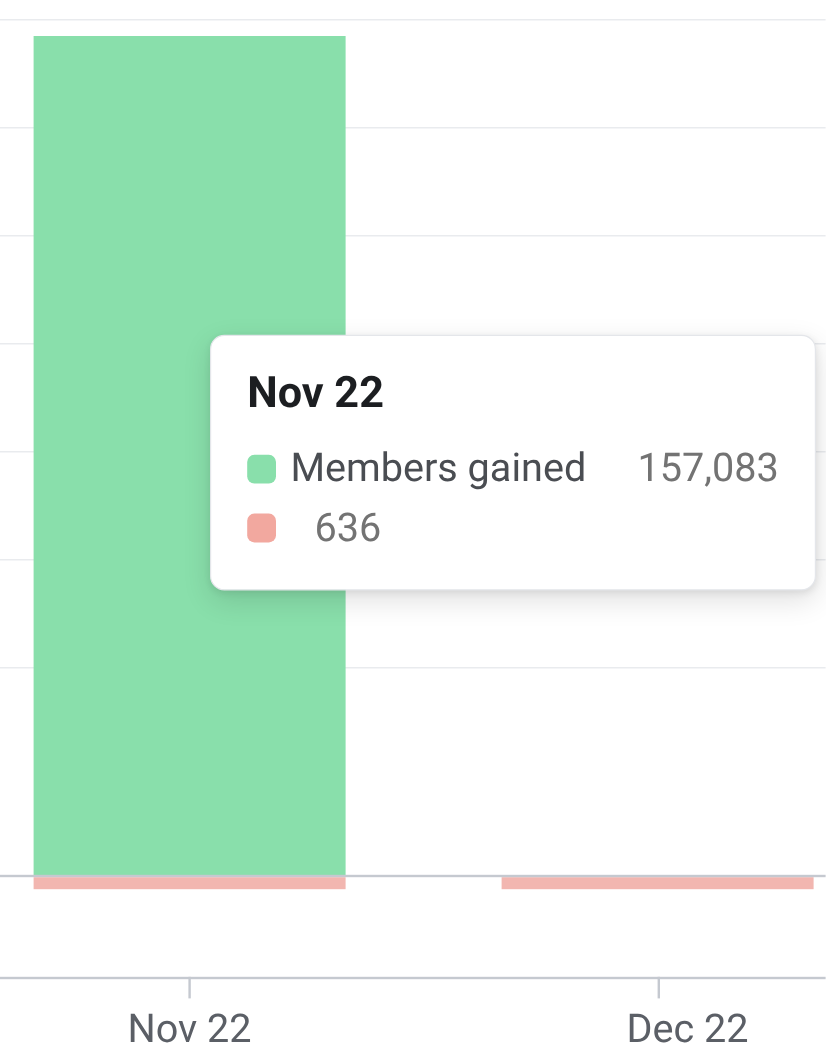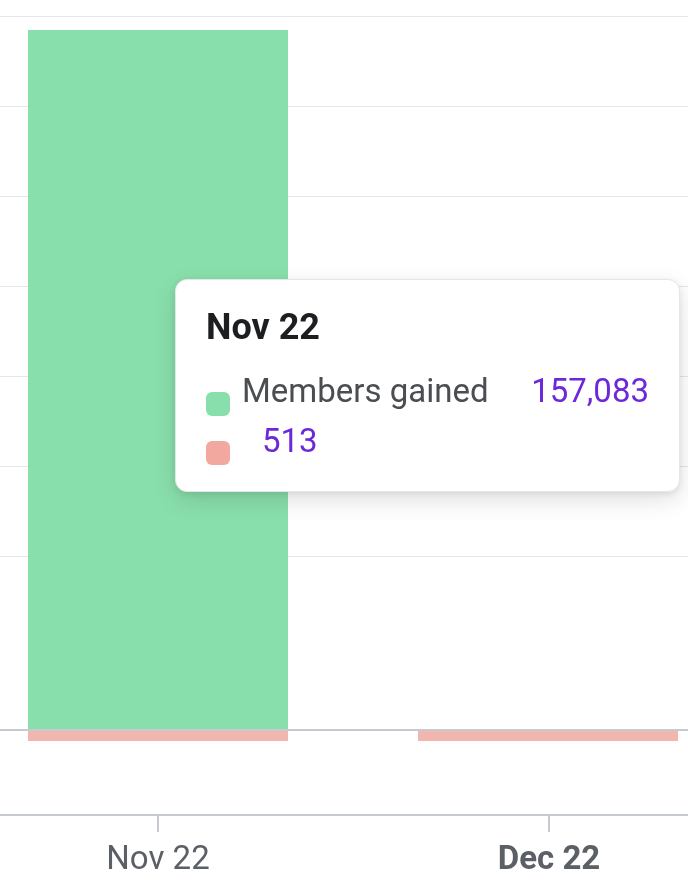--- a/index.html
+++ b/index.html
@@ -69,37 +69,37 @@
       padding: 26px 30px 26px 30px;
     }
     .tooltip-title {
       font-size: 36px;
       font-weight: 700;
       color: #1c1e21;
       margin-bottom: 18px;
     }
     .tooltip-row {
       display: flex;
-      align-items: flex-end;
+      align-items: center;
       font-size: 33px;
       color: #4a4d52;
       line-height: 1.5;
     }
     .tooltip-swatch {
       width: 24px;
       height: 24px;
       border-radius: 6px;
       margin-right: 12px;
       flex-shrink: 0;
     }
     .swatch-gained { background: #89dfab; }
     .swatch-lost { background: #f2a89f; }
     .tooltip-label { flex: 1; }
     .tooltip-value {
-      color: #6d28d9;
+      color: #737373;
       margin-left: 20px;
     }
     .axis-line {
       position: absolute;
       left: 0;
       width: 688px;
       height: 2px;
       background: #c5c9d0;
       top: 814px;
     }
@@ -113,21 +113,21 @@
     .tick-nov { left: 157px; }
     .tick-dec { left: 548px; }
     .axis-label {
       position: absolute;
       top: 838px;
       font-size: 33px;
       color: #5b5f66;
       transform: translateX(-50%);
     }
     .axis-label-nov { left: 158px; }
-    .axis-label-dec { left: 549px; font-weight: bold; }
+    .axis-label-dec { left: 573px; }
   </style>
 </head>
 <body>
 
 <div class="chart-area">
   <div class="gridline" style="top:16px"></div>
   <div class="gridline" style="top:106px"></div>
   <div class="gridline" style="top:196px"></div>
   <div class="gridline" style="top:286px"></div>
   <div class="gridline" style="top:376px"></div>
@@ -143,21 +143,21 @@
 
 <div class="tooltip">
   <div class="tooltip-title">Nov 22</div>
   <div class="tooltip-row">
     <span class="tooltip-swatch swatch-gained"></span>
     <span class="tooltip-label">Members gained</span>
     <span class="tooltip-value">157,083</span>
   </div>
   <div class="tooltip-row">
     <span class="tooltip-swatch swatch-lost"></span>
-    <span class="tooltip-value">513</span>
+    <span class="tooltip-value">636</span>
   </div>
 </div>
 
 <div class="axis-line"></div>
 <div class="tick tick-nov"></div>
 <div class="tick tick-dec"></div>
 <div class="axis-label axis-label-nov">Nov 22</div>
 <div class="axis-label axis-label-dec">Dec 22</div>
 
 </body></html>

